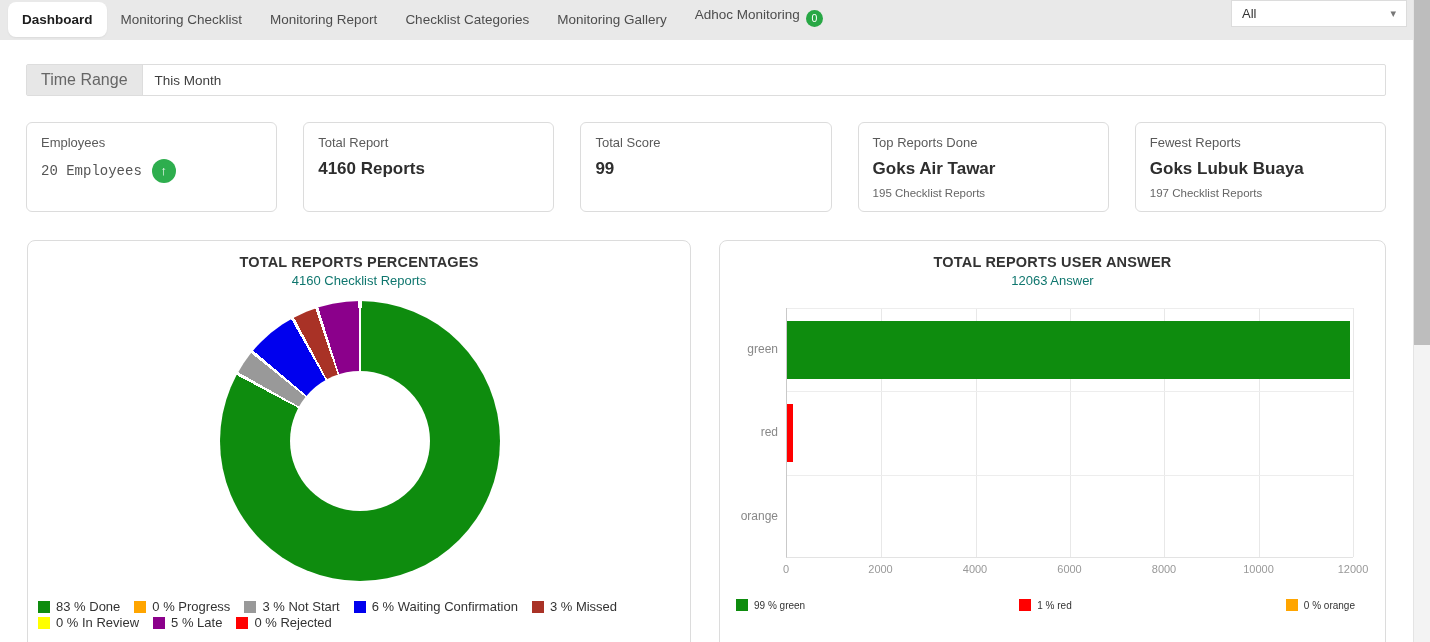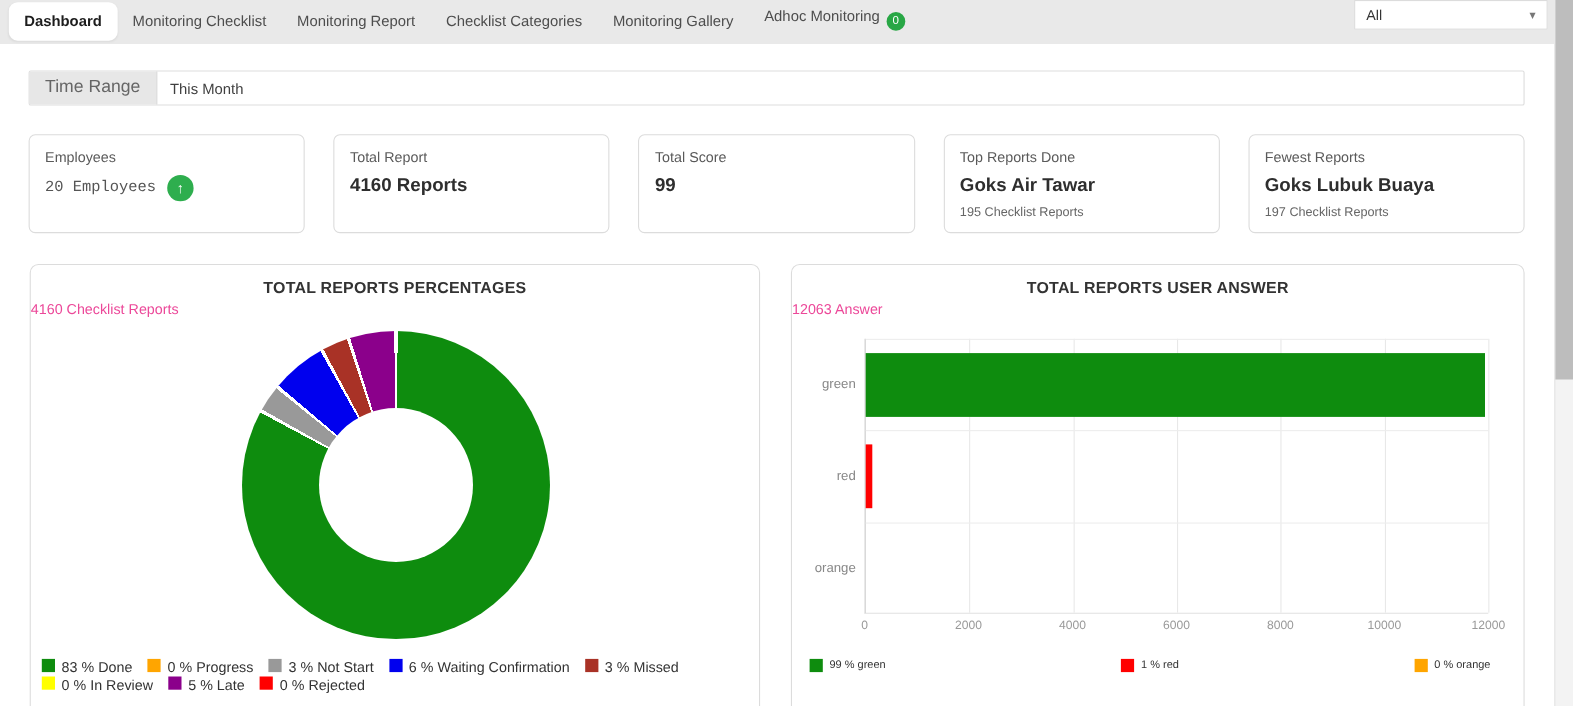--- a/index.html
+++ b/index.html
@@ -45,28 +45,28 @@
                color:#fff; align-items:center; justify-content:center; font-size:13px; font-weight:700; }
   .card-sub { font-size:11.5px; color:#666; margin-top:8px; }
 
   
   .charts { position:absolute; left:27px; top:240px; display:flex; gap:28px; }
   .chart-card { background:#fff; border:1px solid #dcdcdc; border-radius:8px; position:relative; }
   .chart-card.left  { width:664px; height:410px; }
   .chart-card.right { width:667px; height:410px; }
   .chart-title { text-align:center; font-weight:700; font-size:14.5px; color:#333;
                  margin-top:13px; letter-spacing:.2px; }
-  .chart-sub { font-size:13px; color:#ec4899; margin-top:3px; }
+  .chart-sub { text-align:center; font-size:13px; color:#0f766e; margin-top:3px; }
 
   
   .donut { position:absolute; left:192px; top:60px; width:280px; height:280px; border-radius:50%; cursor:pointer; }
   .donut-hole { position:absolute; left:70px; top:70px; width:140px; height:140px; border-radius:50%; background:#fff; }
   .donut-legend { position:absolute; left:10px; top:358px; font-size:13px; color:#333; }
   .legend-row { display:flex; align-items:center; margin-bottom:1px; }
-  .legend-item { display:flex; align-items:flex-start; margin-right:14px; white-space:nowrap; cursor:pointer; }
+  .legend-item { display:flex; align-items:center; margin-right:14px; white-space:nowrap; cursor:pointer; }
   .legend-sq { width:12px; height:12px; margin-right:6px; flex:0 0 auto; }
 
   
   .ycat { position:absolute; left:0; width:58px; text-align:right; font-size:12px; color:#888; }
   .bar-area { position:absolute; left:66px; top:67px; width:567px; height:250px;
               border-left:1px solid #c9c9c9; border-bottom:1px solid #e3e3e3; cursor:pointer; }
   .vline { position:absolute; top:0; bottom:0; width:1px; background:#e8e8e8; }
   .hline { position:absolute; left:0; right:0; height:1px; background:#ededed; }
   .bar-row { position:absolute; left:0; width:100%; display:flex; align-items:center; }
   .hbar { height:58px; }

